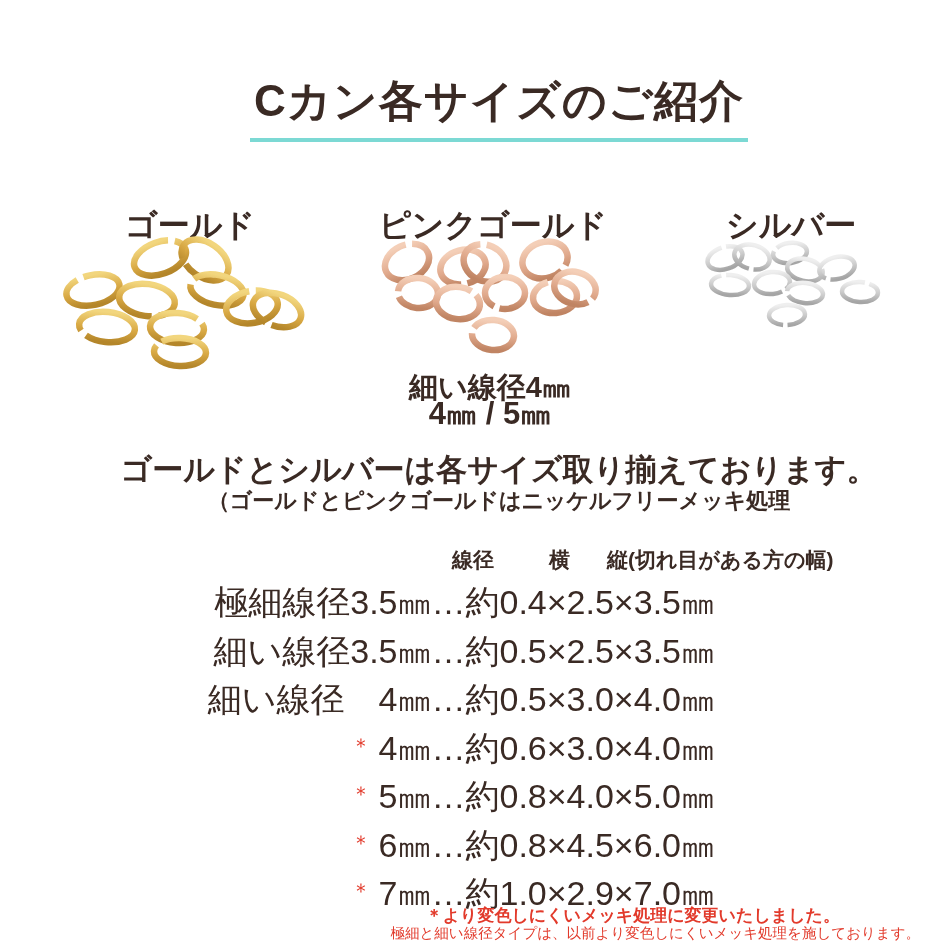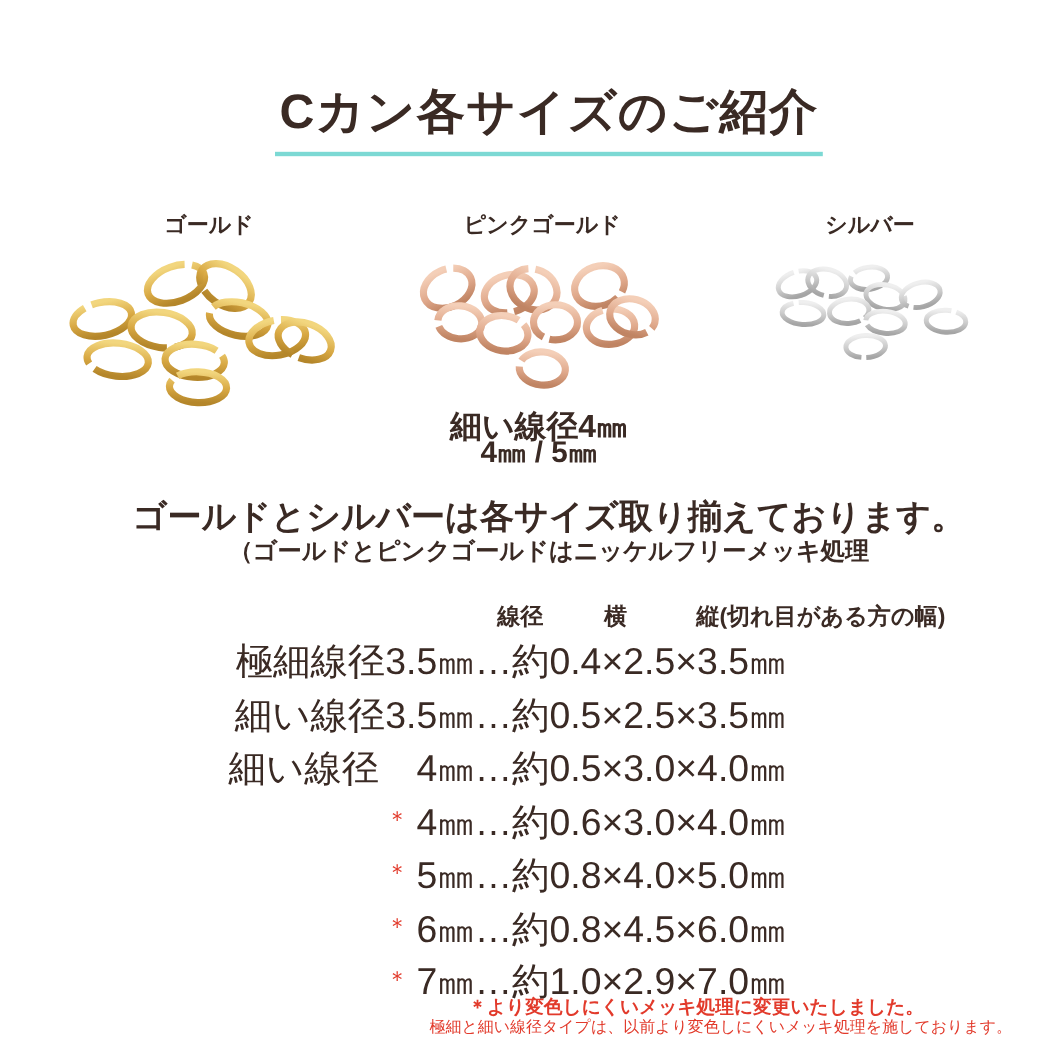--- a/index.html
+++ b/index.html
@@ -10,39 +10,39 @@
   html,body{margin:0;padding:0;background:#fff;}
   body{font-family:"Liberation Sans","DejaVu Sans",sans-serif;}
   .page{position:relative;width:950px;height:950px;background:#fff;overflow:hidden;color:var(--text-dark);}
   .abs{position:absolute;}
   .center{left:0;width:950px;text-align:center;margin-left:24px;}
   
   .title-wrap{top:72px;}
   .title{display:inline-block;font-size:44px;font-weight:bold;letter-spacing:1px;
          border-bottom:4px solid var(--underline);padding:0 4px 7px 4px;}
   
-  .variant-label{top:191px;font-size:20px;font-weight:bold;width:260px;text-align:center;}
+  .variant-label{top:204px;font-size:32px;font-weight:bold;width:260px;text-align:center;}
   .vl-gold{left:60px;}
   .vl-pink{left:363px;}
   .vl-silver{left:661px;}
   
   .cluster{position:absolute;}
   .cluster svg{overflow:visible;display:block;}
   
   .caption1{top:368px;font-size:29px;font-weight:bold;left:310px;width:360px;text-align:center;}
-  .caption2{top:393px;font-size:27px;font-weight:bold;left:310px;width:360px;text-align:center;}
+  .caption2{top:393px;font-size:31px;font-weight:bold;left:310px;width:360px;text-align:center;}
   
   .note-main{top:449px;font-size:31px;font-weight:bold;}
   .note-sub{top:486px;font-size:22px;font-weight:bold;}
   .note-red{top:511px;font-size:23px;font-weight:bold;color:var(--accent-red);}
   
   .spec-header{top:546px;font-size:21px;font-weight:bold;}
   .sh-wire{left:452px;}
   .sh-width{left:549px;}
-  .sh-height{left:633px;}
+  .sh-height{left:607px;}
   
   .size-rows{top:576px;right:235px;text-align:right;}
   .size-row{height:48.5px;line-height:48.5px;font-size:34px;white-space:nowrap;}
   .star{color:var(--accent-red);font-size:21px;vertical-align:7px;margin-right:7px;}
   
   .footnote1{top:904px;right:110px;font-size:17px;font-weight:bold;color:var(--accent-red);white-space:nowrap;}
   .footnote2{top:924px;right:30px;font-size:14.5px;font-weight:normal;color:var(--accent-red);white-space:nowrap;}
 </style>
 </head>
 <body>

